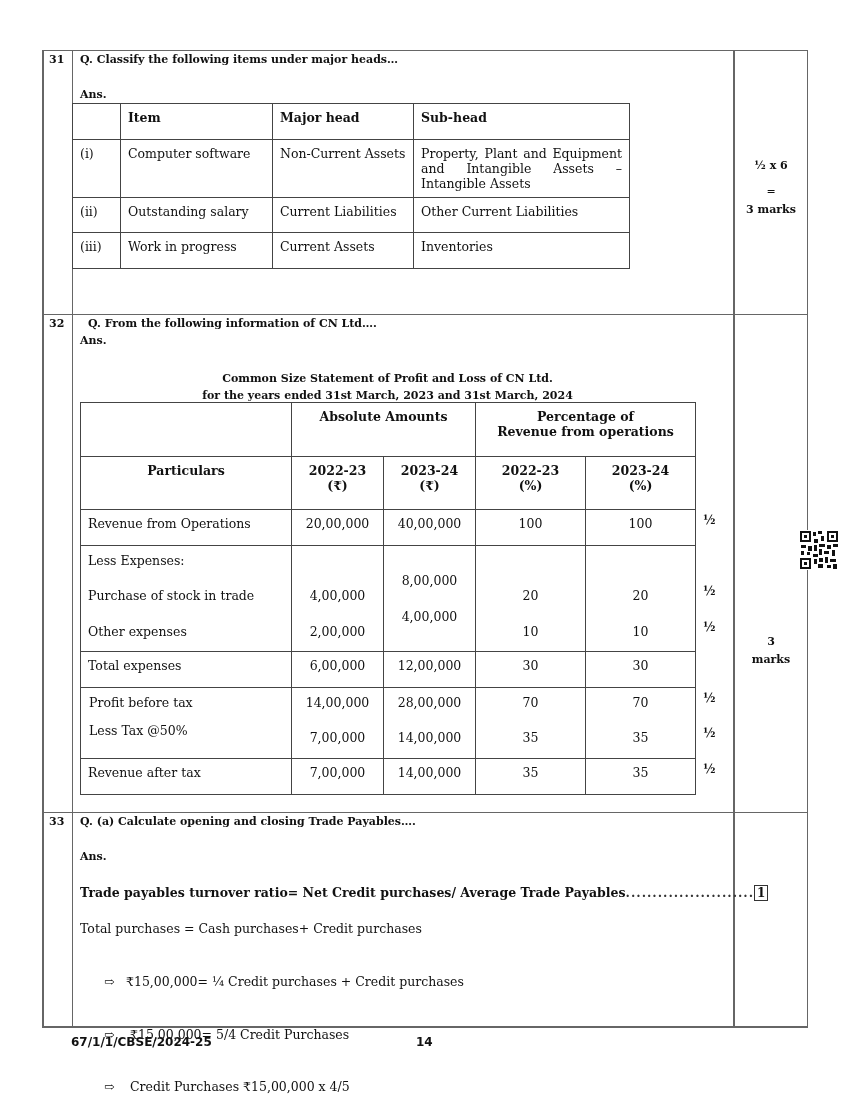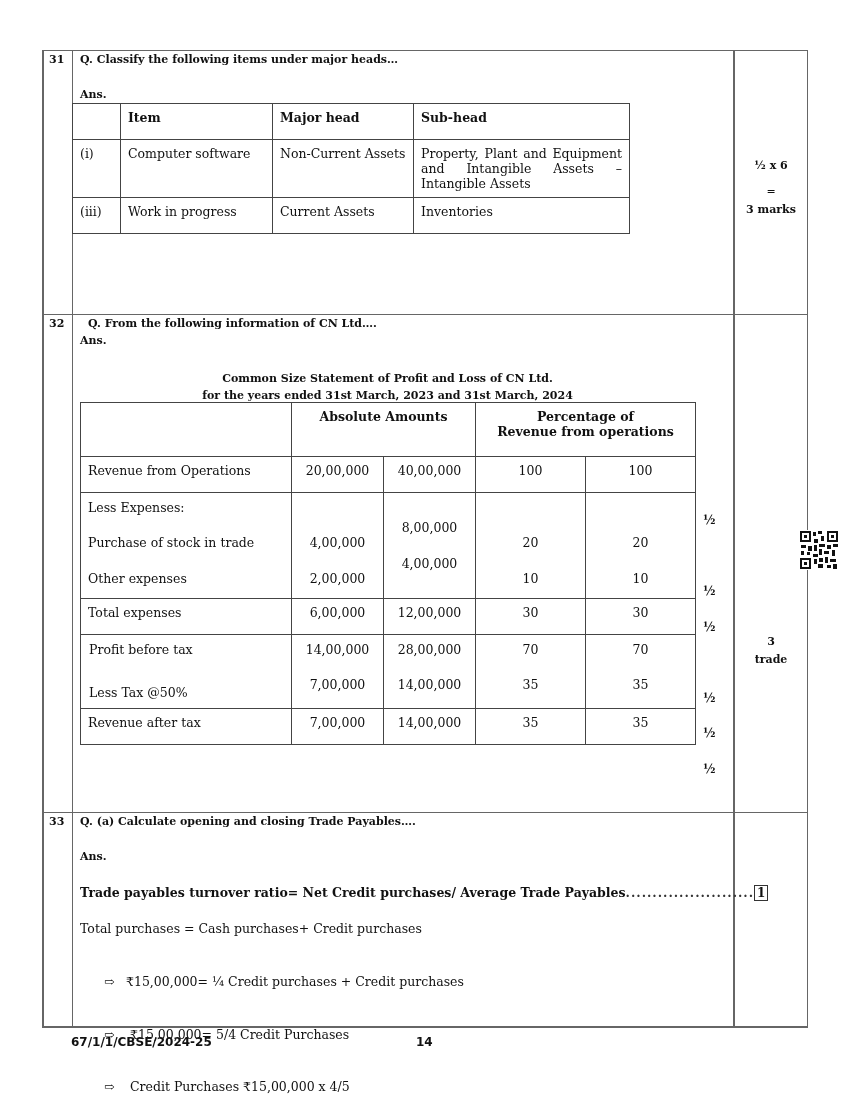--- a/index.html
+++ b/index.html
@@ -48,20 +48,26 @@
     <td class="bold">Item</td>
     <td class="bold">Major head</td>
     <td class="bold">Sub-head</td>
   </tr>
   <tr style="height:53px;">
     <td>(i)</td>
     <td>Computer software</td>
     <td>Non-Current Assets</td>
     <td style="text-align:justify;">Property, Plant and Equipment and Intangible Assets – Intangible Assets</td>
   </tr>
+  <tr style="height:35px;">
+    <td>(ii)</td>
+    <td>Outstanding salary</td>
+    <td>Current Liabilities</td>
+    <td>Other Current Liabilities</td>
+  </tr>
   <tr style="height:36px;">
     <td>(iii)</td>
     <td>Work in progress</td>
     <td>Current Assets</td>
     <td>Inventories</td>
   </tr>
 </tbody>
   </table>
 
 <div class="abs bold center q13" style="left:735px;top:157px;width:72px;line-height:18px;">
@@ -89,20 +95,39 @@
     </colgroup>
   <tbody>
       <tr style="height:54px;">
     <td></td>
     <td colspan="2" class="bold center">Absolute Amounts</td>
     <td colspan="2" class="bold center">
       <div>Percentage of</div>
       <div>Revenue from operations</div>
     </td>
   </tr>
+  <tr style="height:53px;">
+    <td class="bold center">Particulars</td>
+    <td class="bold center">
+          <div>2022-23</div>
+          <div>(₹)</div>
+        </td>
+    <td class="bold center">
+          <div>2023-24</div>
+          <div>(₹)</div>
+        </td>
+    <td class="bold center">
+          <div>2022-23</div>
+          <div>(%)</div>
+        </td>
+    <td class="bold center">
+          <div>2023-24</div>
+          <div>(%)</div>
+        </td>
+  </tr>
 
   <tr style="height:36px;">
     <td>Revenue from Operations</td>
     <td class="center">20,00,000</td>
     <td class="center">40,00,000</td>
     <td class="center">100</td>
     <td class="center">100</td>
   </tr>
 
   <tr style="height:106px;">
@@ -137,21 +162,21 @@
     <td>Total expenses</td>
     <td class="center">6,00,000</td>
     <td class="center">12,00,000</td>
     <td class="center">30</td>
     <td class="center">30</td>
   </tr>
 
   <tr style="height:71px;">
     <td style="line-height:18px;padding-left:8px;">
       <div>Profit before tax</div>
-      <div style="margin-top:25px;">Less Tax @50%</div>
+      <div style="margin-top:10px;">Less Tax @50%</div>
     </td>
     <td class="center" style="line-height:18px;">
       <div>14,00,000</div>
       <div style="margin-top:17px;">7,00,000</div>
     </td>
     <td class="center" style="line-height:18px;">
       <div>28,00,000</div>
       <div style="margin-top:17px;">14,00,000</div>
     </td>
     <td class="center" style="line-height:18px;">
@@ -176,21 +201,21 @@
 
 <div class="half" style="left:703px;top:513px;">½</div>
 <div class="half" style="left:703px;top:584px;">½</div>
 <div class="half" style="left:703px;top:620px;">½</div>
 <div class="half" style="left:703px;top:691px;">½</div>
 <div class="half" style="left:703px;top:726px;">½</div>
 <div class="half" style="left:703px;top:762px;">½</div>
 
 <div class="abs bold center q13" style="left:735px;top:633px;width:72px;line-height:18px;">
   <div>3</div>
-  <div>trade</div>
+  <div>marks</div>
 </div>
 
 <svg class="abs" style="left:799px;top:530px;" width="40" height="40" viewBox="0 0 40 40">
   <rect x="0" y="0" width="40" height="40" fill="#fff"></rect>
   <rect x="1" y="1" width="11" height="11" fill="#111"></rect>
     <rect x="3" y="3" width="7" height="7" fill="#fff"></rect>
     <rect x="5" y="5" width="3" height="3" fill="#111"></rect>
   <rect x="28" y="1" width="11" height="11" fill="#111"></rect>
     <rect x="30" y="3" width="7" height="7" fill="#fff"></rect>
     <rect x="32" y="5" width="3" height="3" fill="#111"></rect>

